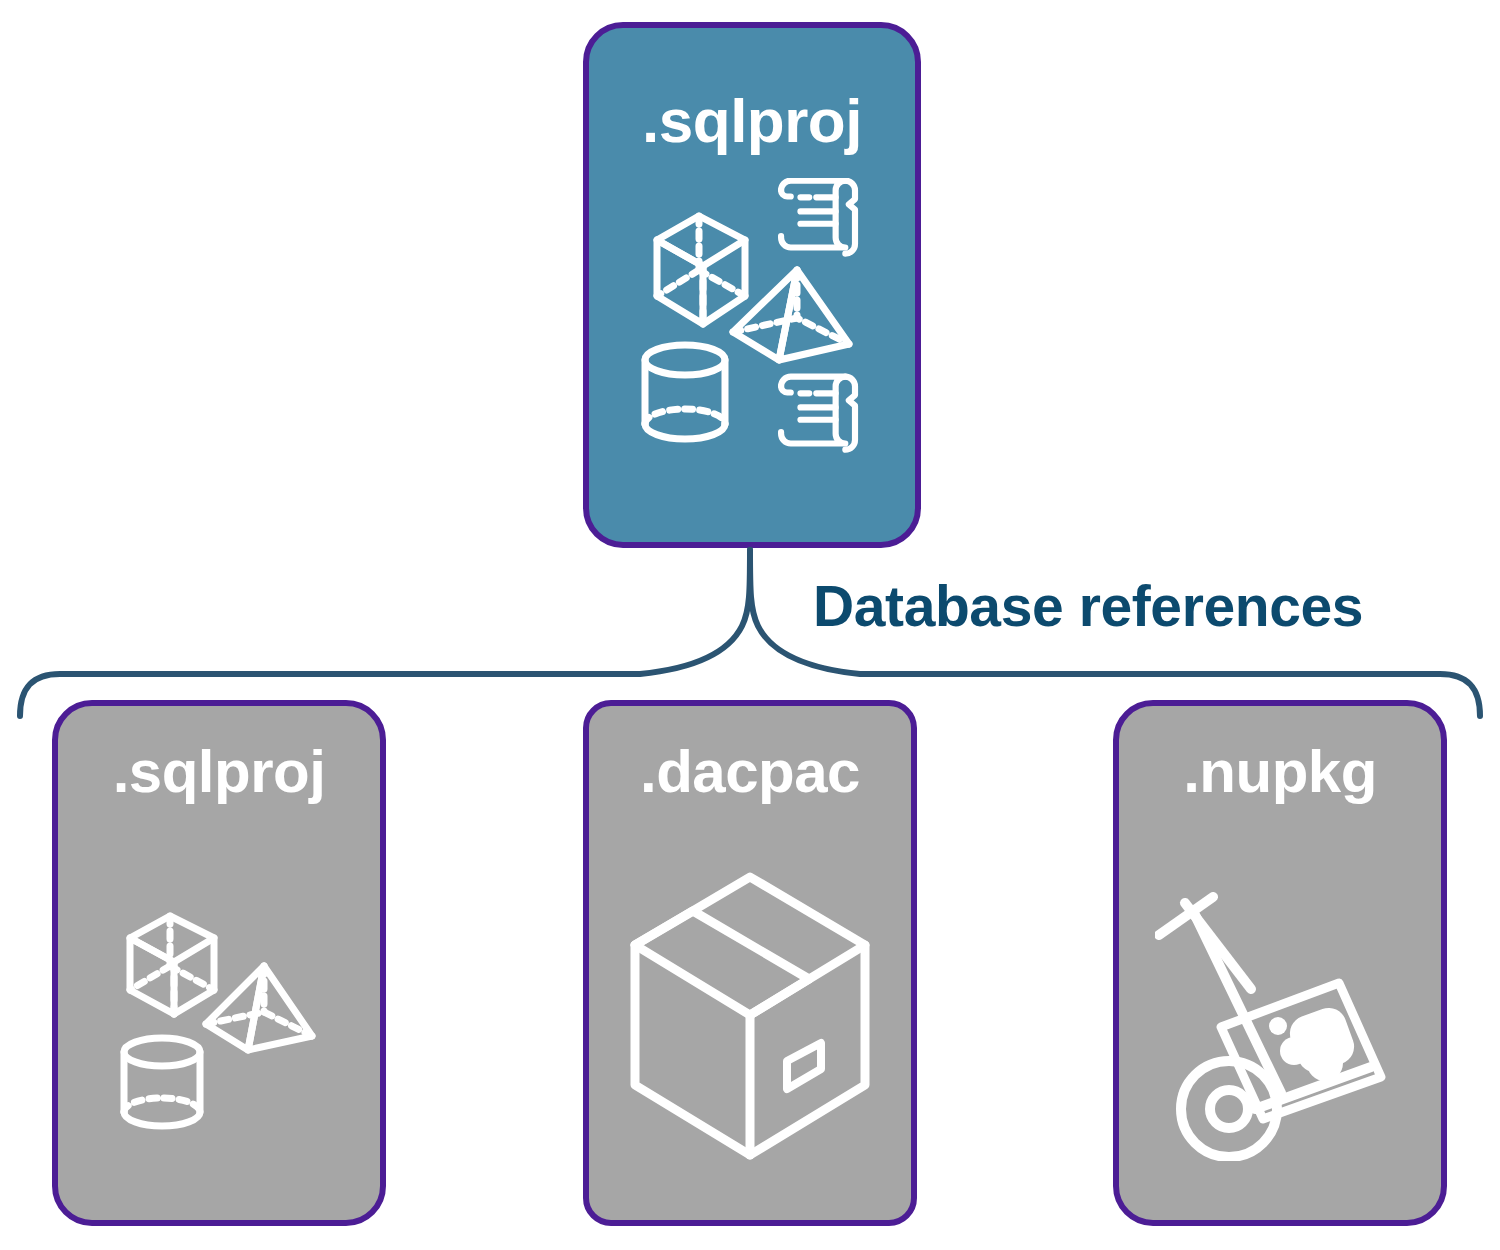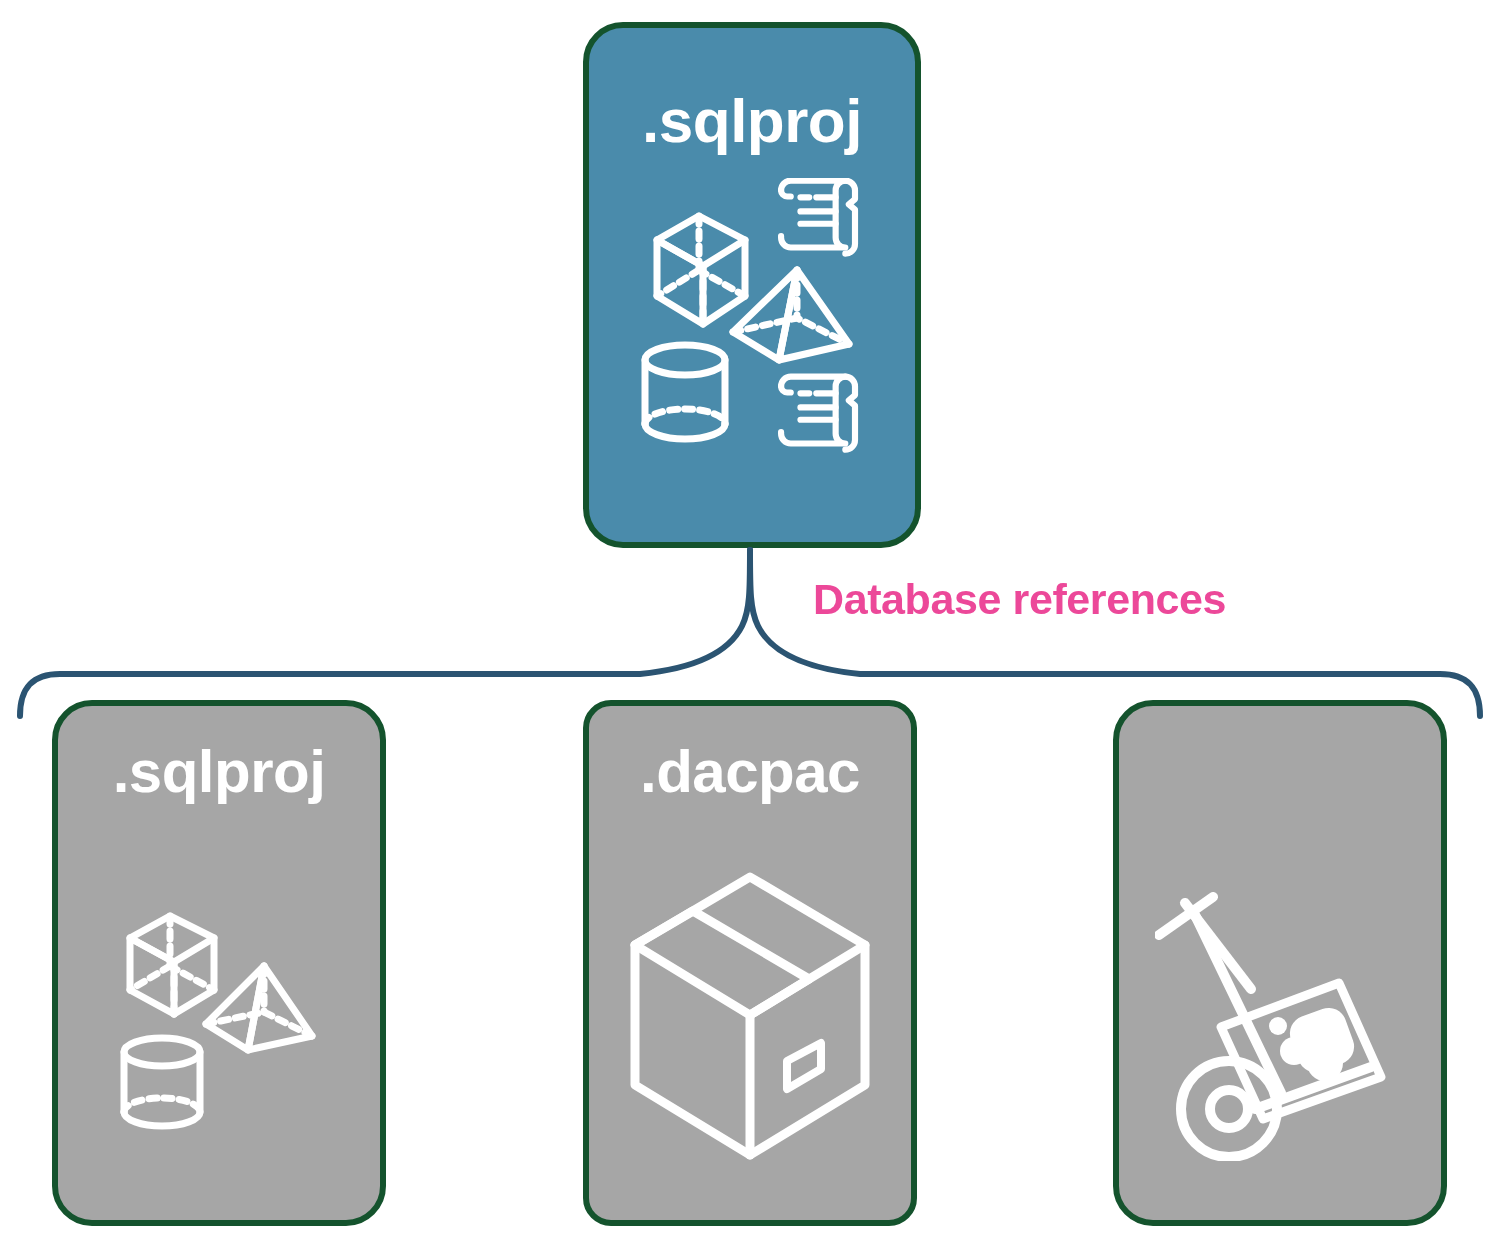--- a/index.html
+++ b/index.html
@@ -16,21 +16,21 @@
   }
   #stage {
     position: absolute;
     left: 0; top: 0;
     width: 1500px;
     height: 1250px;
   }
   .card {
     position: absolute;
     box-sizing: border-box;
-    border: 6px solid #14532d;
+    border: 6px solid #4c1d95;
     border-radius: 40px;
     overflow: hidden;
   }
   .card.primary { background: #4a8bab; }
   .card.secondary { background: #a6a6a6; }
 
   .card-title {
     position: absolute;
     left: 0;
     width: 100%;
@@ -95,23 +95,23 @@
     left: 0; top: 540px;
     width: 1500px; height: 190px;
     pointer-events: none;
   }
 
   
   #brace-label {
     position: absolute;
     left: 813px;
     top: 578px;
-    font-size: 43px;
+    font-size: 57px;
     font-weight: bold;
-    color: #ec4899;
+    color: #0c4a6e;
     letter-spacing: -0.4px;
     white-space: nowrap;
     line-height: 1;
   }
 </style>
 </head>
 <body>
 
 <div id="stage">
 
@@ -237,20 +237,21 @@
           <path d="M125 144 L184 108"></path>
           <path d="M68 40 L10 74"></path>
 
           <path d="M162 190 L196 172 L196 198 L162 218 Z" stroke-width="8"></path>
         </g>
       </svg>
     </div>
   </div>
 
   <div class="card secondary" id="card-nupkg">
+    <div class="card-title">.nupkg</div>
 
     <div class="card-icon">
       <svg width="250" height="290" viewBox="0 0 250 290" fill="none">
         <g stroke="#ffffff" stroke-width="10" stroke-linecap="round" stroke-linejoin="round" fill="none">
 
           <path d="M30 32 L96 118"></path>
           <path d="M4 64 L58 26"></path>
 
           <path d="M40 44 L126 222"></path>
 

